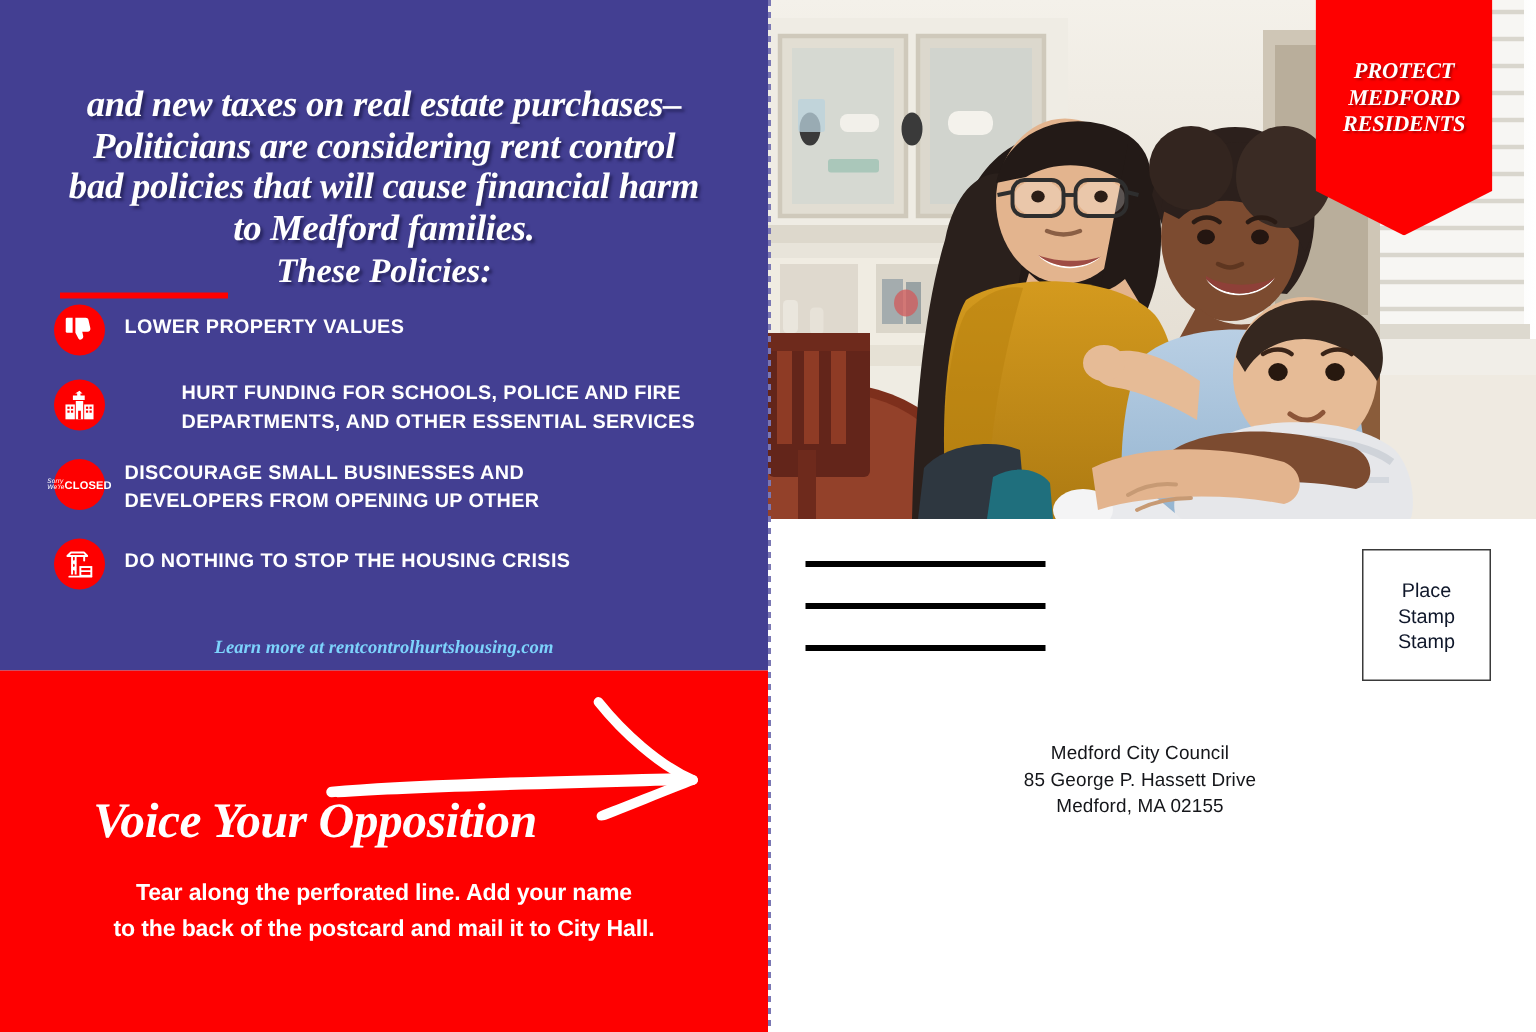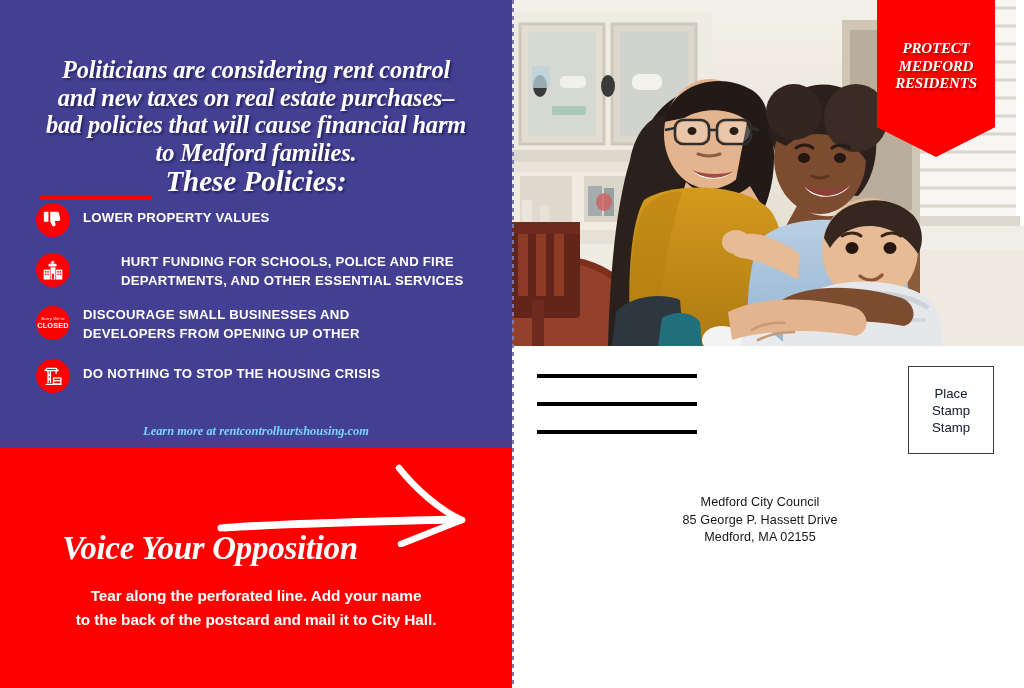--- a/index.html
+++ b/index.html
@@ -19,21 +19,21 @@
     font-weight:bold;font-style:italic;
     font-size:24.5px;line-height:27.5px;letter-spacing:-0.2px;
     text-shadow:2px 2px 2px rgba(20,18,60,.55);
   }
   .these-policies-wrap{
     position:absolute;left:26px;top:168px;width:460px;text-align:center;
   }
   .these-policies{
     display:inline-block;position:relative;color:#ffffff;
     font-family:"Liberation Serif",serif;
-    font-weight:bold;font-style:italic;font-size:29px;line-height:26px;
+    font-weight:bold;font-style:italic;font-size:23px;line-height:26px;
     text-shadow:2px 2px 2px rgba(20,18,60,.55);
   }
   .tp-underline{
     position:absolute;left:14px;bottom:-5px;width:112px;height:4px;background:#FE0000;
   }
 
   
   .bullets{position:absolute;left:36px;top:203px;width:460px;}
   .bullet{position:relative;display:flex;align-items:flex-start;margin-bottom:11px;}
   .bullet .ico{
@@ -47,21 +47,21 @@
     font-weight:bold;font-size:13.2px;line-height:18.5px;
     letter-spacing:.25px;padding-top:6px;
   }
   .bullet.two .txt,.bullet.three .txt{padding-top:0px;}
   .bullet.b1{margin-bottom:16px;}
   .bullet.b2{margin-bottom:16px;gap:38px;}
   .bullet.b3{margin-bottom:16px;}
 
   .closed-ico-text{
     position:absolute;left:0;top:0;width:34px;height:34px;
-    display:flex;flex-direction:column;align-items:center;justify-content:center;
+    display:flex;flex-direction:row;align-items:center;justify-content:center;
     color:#ffffff;line-height:1;
   }
   .closed-ico-text .l1{font-size:4.3px;font-style:italic;letter-spacing:.1px;}
   .closed-ico-text .l2{font-size:7.4px;font-weight:bold;letter-spacing:.1px;margin-top:1px;}
 
   .learnmore{
     position:absolute;left:0;top:424px;width:512px;text-align:center;
     color:#7dd3fc;font-family:"Liberation Serif",serif;
     font-weight:bold;font-style:italic;font-size:12.4px;
   }
@@ -128,22 +128,22 @@
   }
 </style>
 </head>
 <body>
 
 <div class="card">
 
   <div class="blue-panel">
 
     <div class="headline">
+      <div>and new taxes on real estate purchases–</div>
       <div>Politicians are considering rent control</div>
-      <div>and new taxes on real estate purchases–</div>
       <div>bad policies that will cause financial harm</div>
       <div>to Medford families.</div>
     </div>
 
     <div class="these-policies-wrap">
       <span class="these-policies">These Policies:</span>
       <span class="tp-underline"></span>
     </div>
 
     <div class="bullets">

